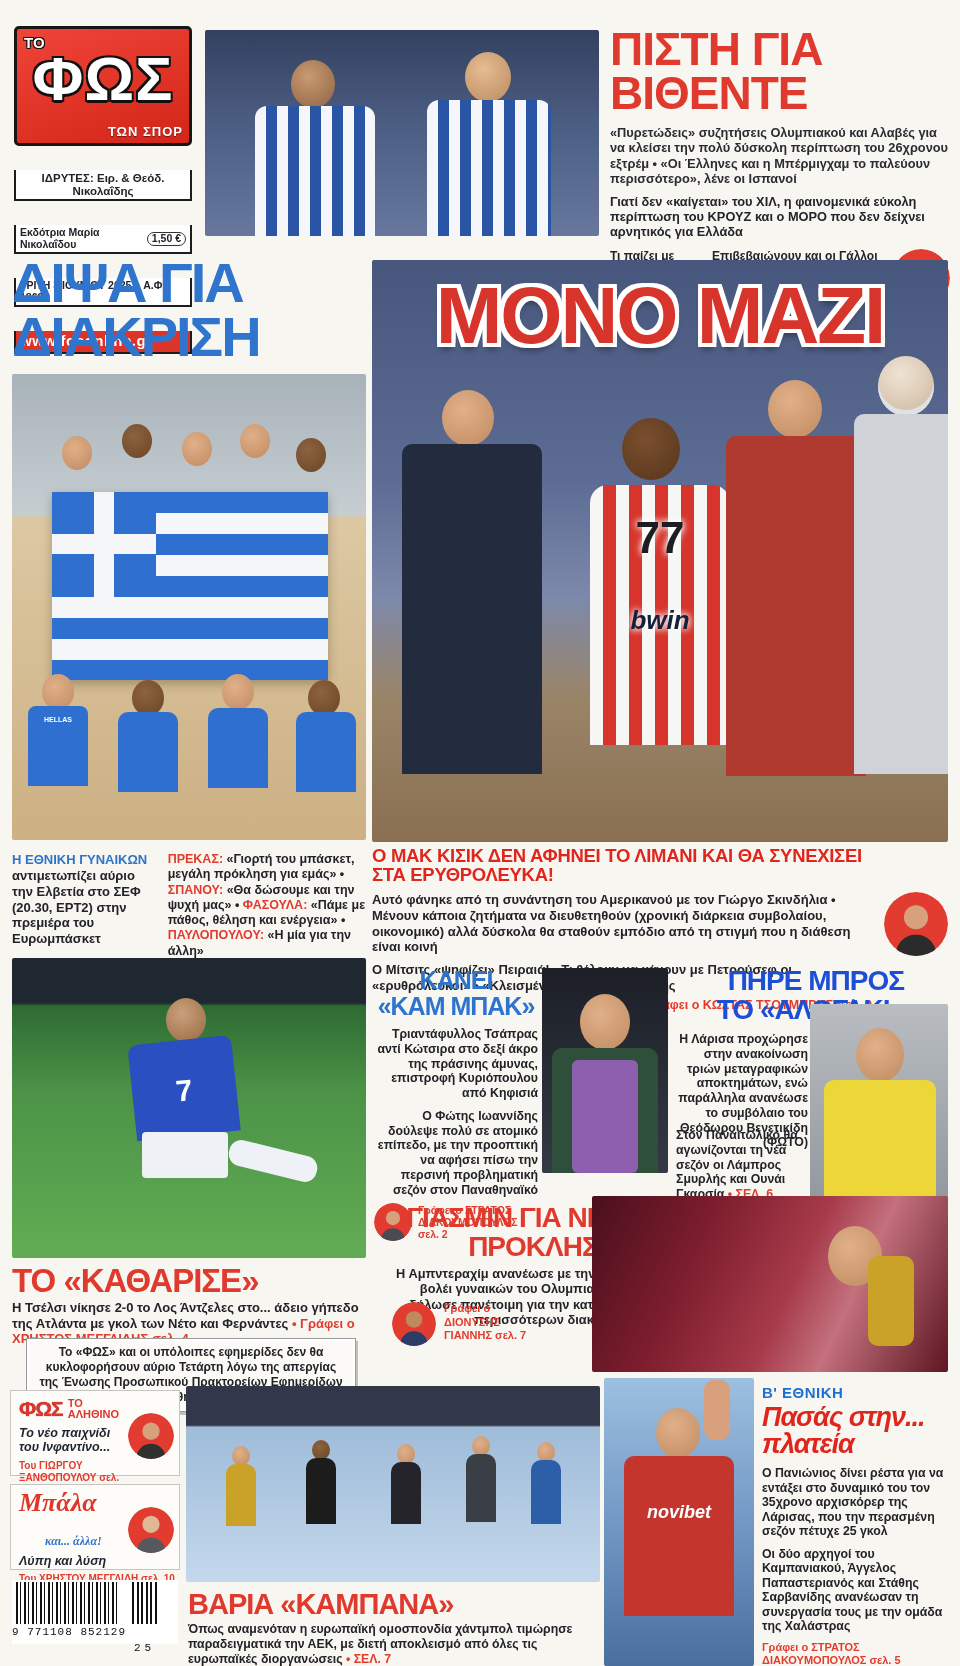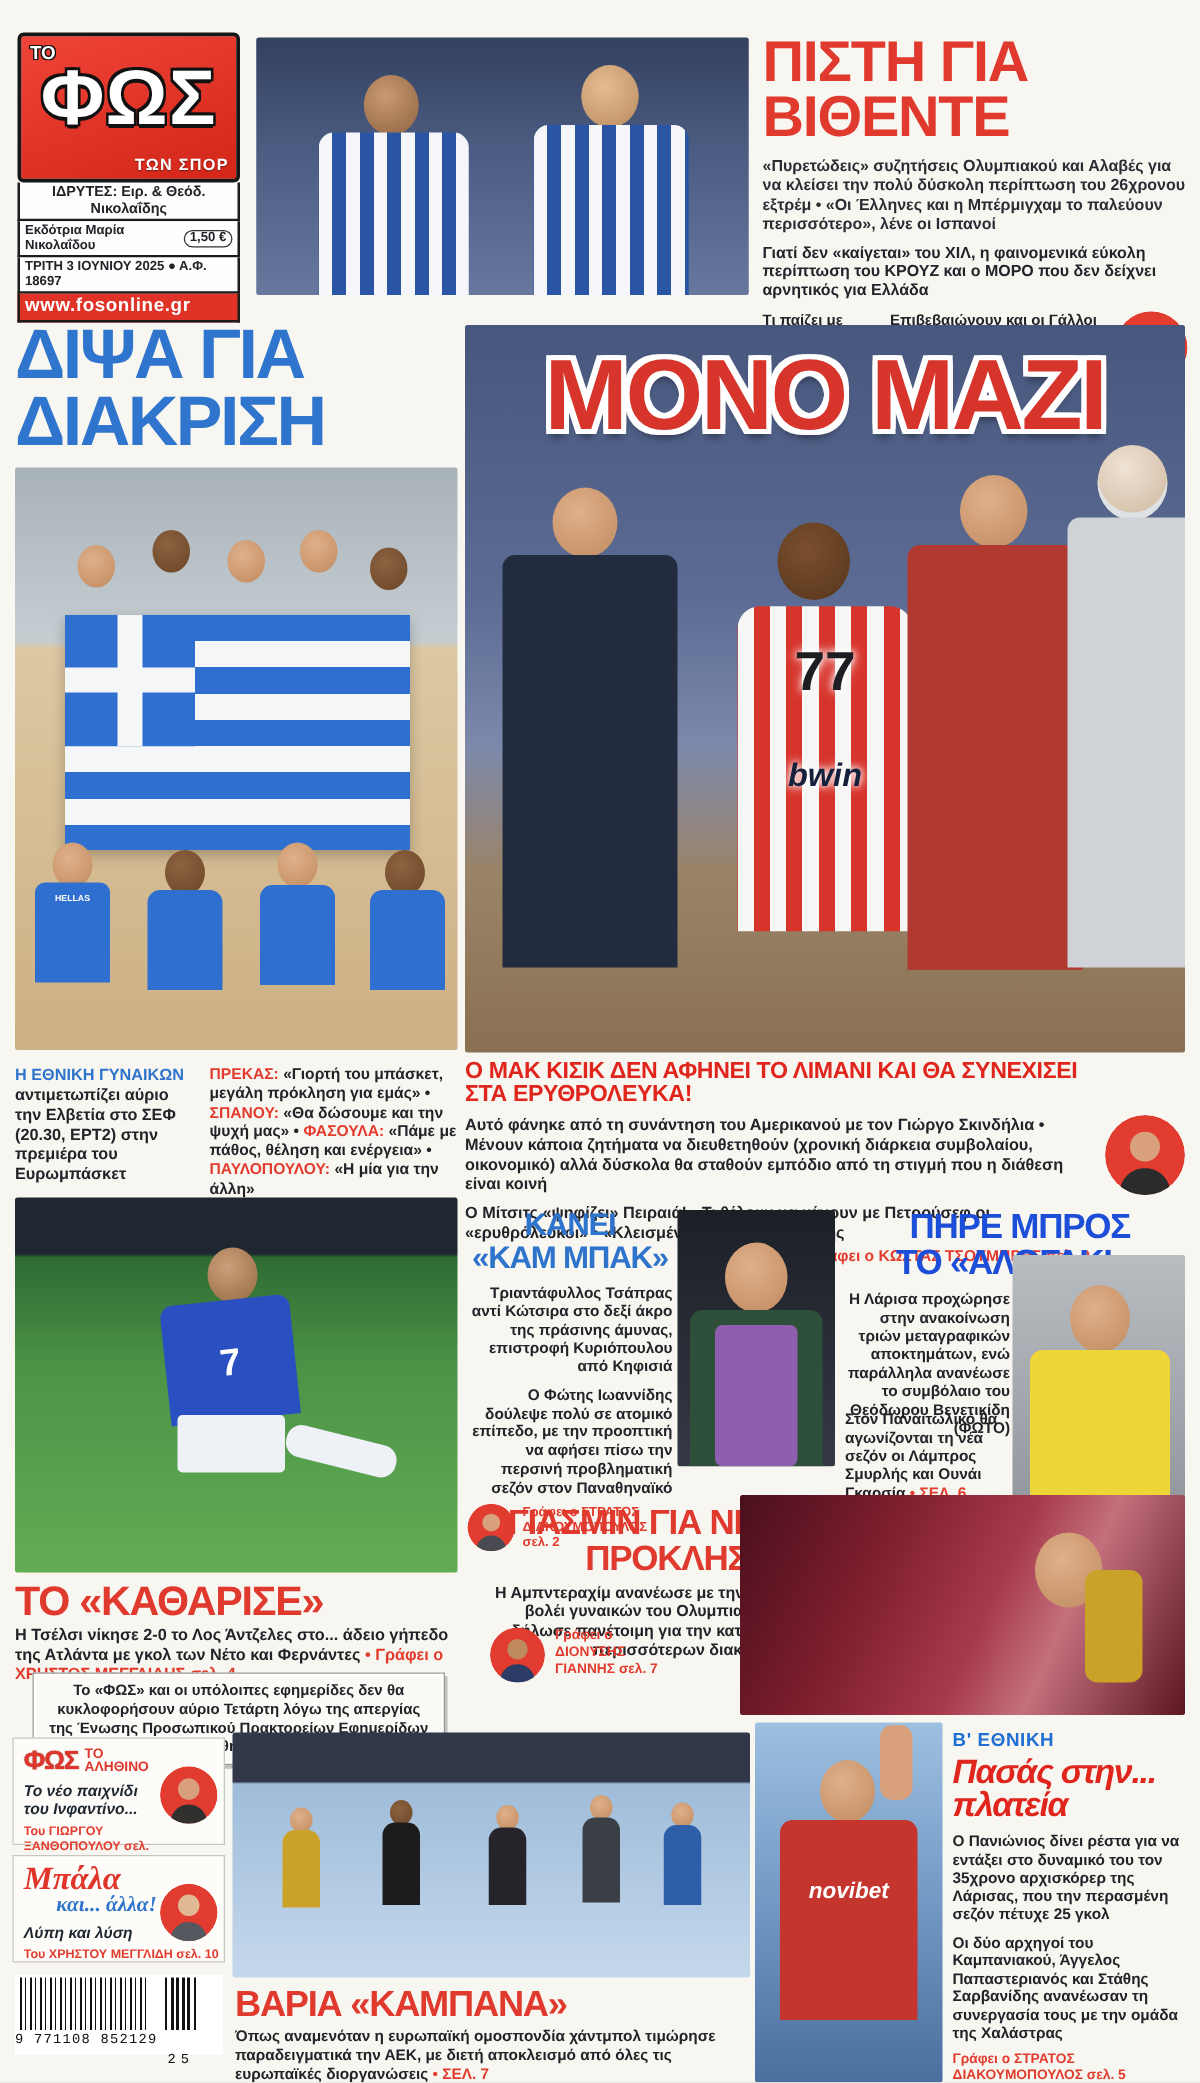--- a/index.html
+++ b/index.html
@@ -21,21 +21,21 @@
   .logo-box { position:relative; height:120px; background:linear-gradient(160deg,#ef4438,#d32619);
               border:3px solid #161616; border-radius:5px; }
   .logo-to { position:absolute; left:7px; top:5px; font-size:15px; font-weight:800; color:#fff;
              text-shadow:-1px -1px 0 #111,1px -1px 0 #111,-1px 1px 0 #111,1px 1px 0 #111; }
   .logo-fos { position:absolute; left:0; right:0; top:14px; text-align:center; font-size:62px; font-weight:800;
               letter-spacing:1px; color:#fff;
               text-shadow:-2px -2px 0 #111,2px -2px 0 #111,-2px 2px 0 #111,2px 2px 0 #111,0 3px 0 #111; }
   .logo-tonspor { position:absolute; right:6px; bottom:4px; font-size:13px; font-weight:800; color:#fff;
                   letter-spacing:1px; text-shadow:0 1px 1px rgba(0,0,0,.5); }
   .mast-row { border:2px solid #1c1c1c; border-top:none; background:#fefefe; padding:2px 4px;
-              font-weight:800; line-height:1.1; }
+              font-weight:800; line-height:1.1;margin-top:24px; }
   .founders { font-size:11.5px; text-align:center; }
   .pubrow { display:flex; justify-content:flex-start; align-items:center; font-size:10.5px; }
   .price-pill { border:1.5px solid #333; border-radius:9px; padding:0 4px; font-size:10.5px; white-space:nowrap; }
   .daterow { font-size:10.5px; }
   .webbar { background:#e03327; color:#fff; font-size:15px; letter-spacing:.5px; }
 
   
   .photo-alaves { left:205px; top:30px; width:394px; height:206px;
         background:linear-gradient(180deg,#33415f 0%,#4c5d83 45%,#67779d 100%); }
   .alaves-torso { background:repeating-linear-gradient(90deg,#f4f6fa 0 11px,#2a55a5 11px 22px);
@@ -135,21 +135,21 @@
   .p1-logo-row { display:flex; gap:5px; align-items:center; }
   .p1-fos { font-size:21px; font-weight:800; color:#e0352b; letter-spacing:-1px;
             text-shadow:0 0 1px #801010; }
   .p1-title { font-size:11px; font-weight:800; color:#e0352b; line-height:1; }
   .p-teaser { margin-top:5px; width:104px; font-size:12.5px; font-weight:800; font-style:italic;
               color:#1d2530; line-height:1.15; }
   .p-by { margin-top:5px; width:110px; font-size:10px; line-height:1.2; }
   .p2-title { font-family:"Liberation Serif", serif; font-style:italic; font-weight:700;
               font-size:26px; color:#e0352b; line-height:.9; }
   .p2-sub { font-family:"Liberation Serif", serif; font-style:italic; font-weight:700;
-            font-size:17px; color:#2e74cc; margin-left:26px; }
+            font-size:12px; color:#2e74cc; margin-left:26px;margin-top:20px; }
   .p2-by { margin-top:4px; width:160px; font-size:10px; }
 
   
   .barcode { position:absolute; left:12px; top:1580px; width:166px; height:64px; background:#fff; }
   .bars-main { position:absolute; left:4px; top:2px; width:104px; height:42px;
       background:repeating-linear-gradient(90deg,#111 0 2px,#fff 2px 4px,#111 4px 5px,#fff 5px 8px); }
   .bars-addon { position:absolute; left:120px; top:2px; width:26px; height:42px;
       background:repeating-linear-gradient(90deg,#111 0 2px,#fff 2px 5px,#111 5px 7px,#fff 7px 9px); }
   .bc-digits { position:absolute; left:0px; top:46px; font-family:"Liberation Mono", monospace;
       font-size:11px; letter-spacing:1px; color:#111; }

